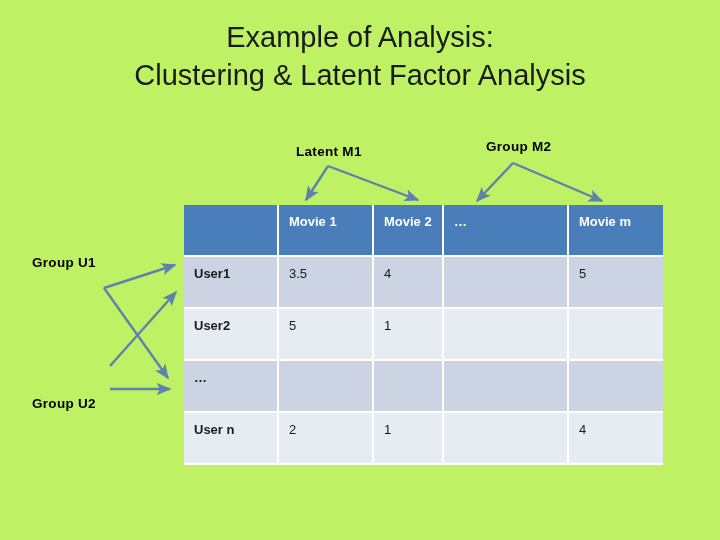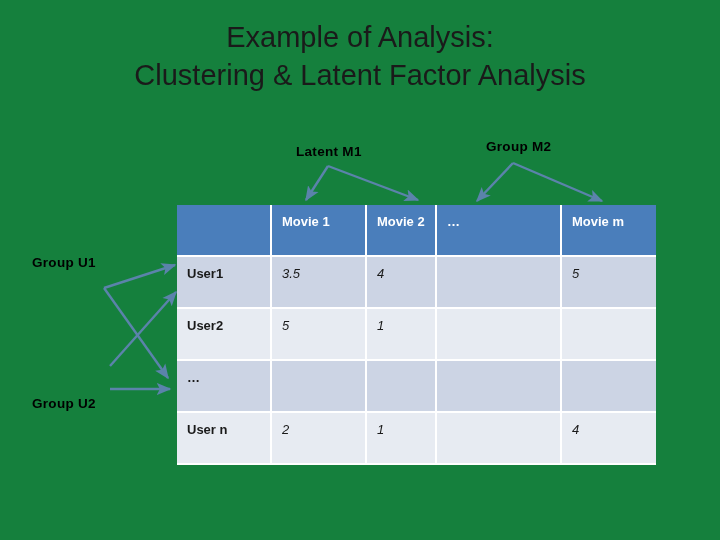--- a/index.html
+++ b/index.html
@@ -10,21 +10,21 @@
     width: 720px;
     height: 540px;
     background: #ffffff;
     font-family: "Liberation Sans", sans-serif;
     overflow: hidden;
   }
   #slide {
     position: relative;
     width: 720px;
     height: 540px;
-    background: #15803d;
+    background: #bef264;
   }
 
   
   #title-block {
     position: absolute;
     left: 40px;
     top: 18px;
     width: 640px;
     text-align: center;
     color: #1a1a1a;
@@ -53,21 +53,21 @@
   #arrows-layer {
     position: absolute;
     left: 0; top: 0;
     width: 720px; height: 540px;
     pointer-events: none;
   }
 
   
   #ratings-table {
     position: absolute;
-    left: 177px;
+    left: 184px;
     top: 205px;
     width: 479px;
     border-collapse: separate;
     border-spacing: 0;
     table-layout: fixed;
   }
   #ratings-table col.c0 { width: 95px; }
   #ratings-table col.c1 { width: 95px; }
   #ratings-table col.c2 { width: 70px; }
   #ratings-table col.c3 { width: 125px; }
@@ -95,21 +95,21 @@
   }
   #ratings-table tbody td {
     color: #1a1a1a;
     font-weight: normal;
     padding-top: 9px;
     height: 41px;
   }
   #ratings-table tbody tr.row-dark td { background: #ccd4e4; }
   #ratings-table tbody tr.row-light td { background: #e7ebf2; }
   #ratings-table tbody td.rowhead { font-weight: bold; }
-  #ratings-table tbody td.num { font-weight: normal; font-style: italic; }
+  #ratings-table tbody td.num { font-weight: normal; }
 </style>
 </head>
 <body>
 
 <div id="slide">
 
   <div id="title-block">
     <span class="tline">Example of Analysis:</span>
     <span class="tline">Clustering &amp; Latent Factor Analysis</span>
   </div>

